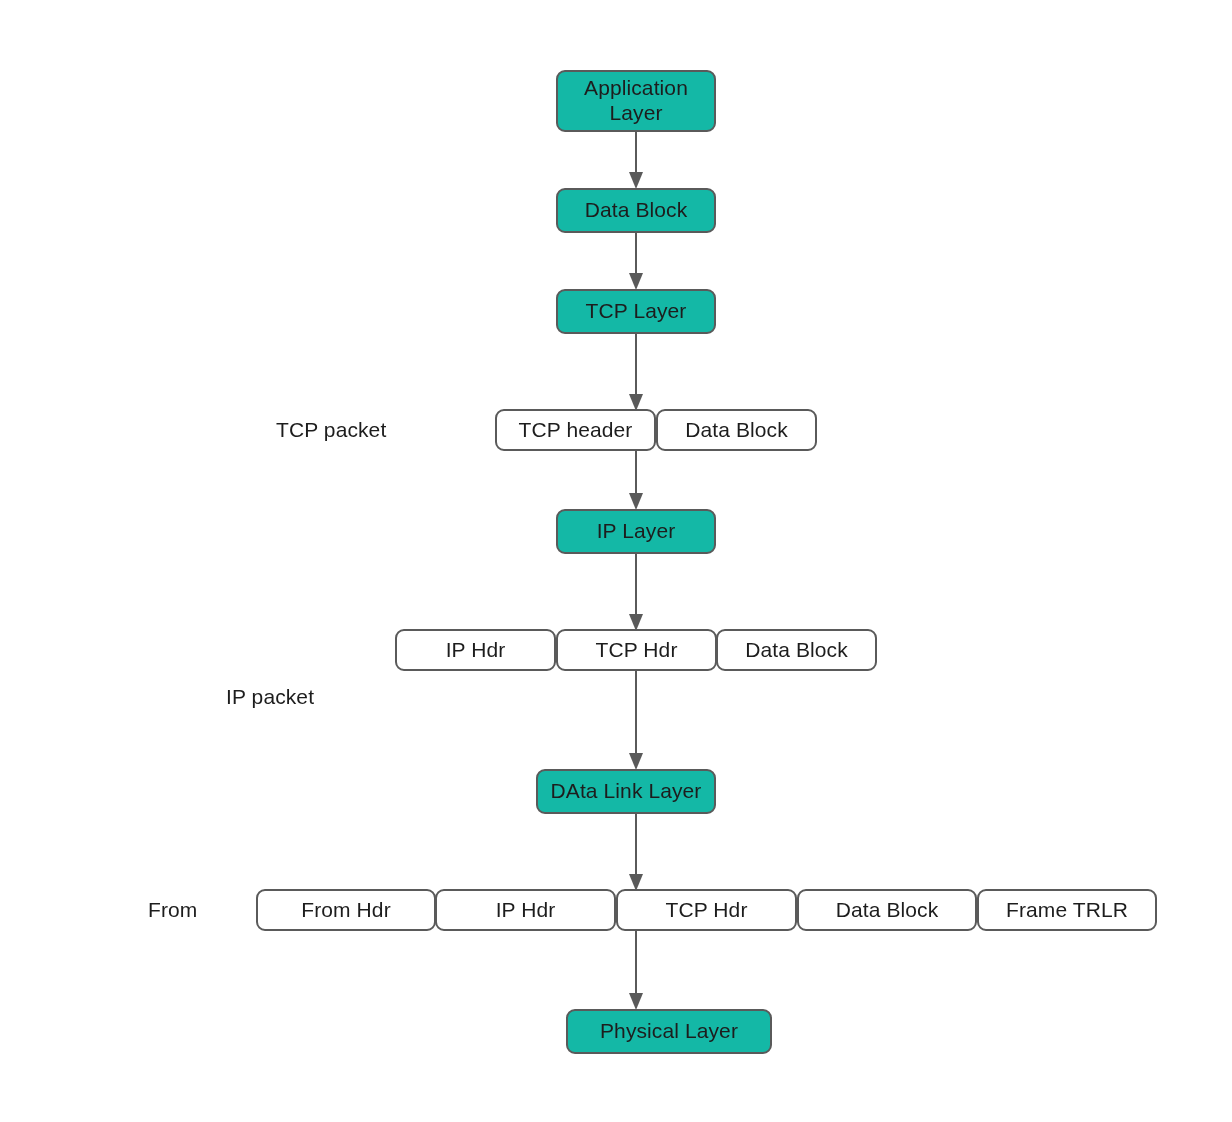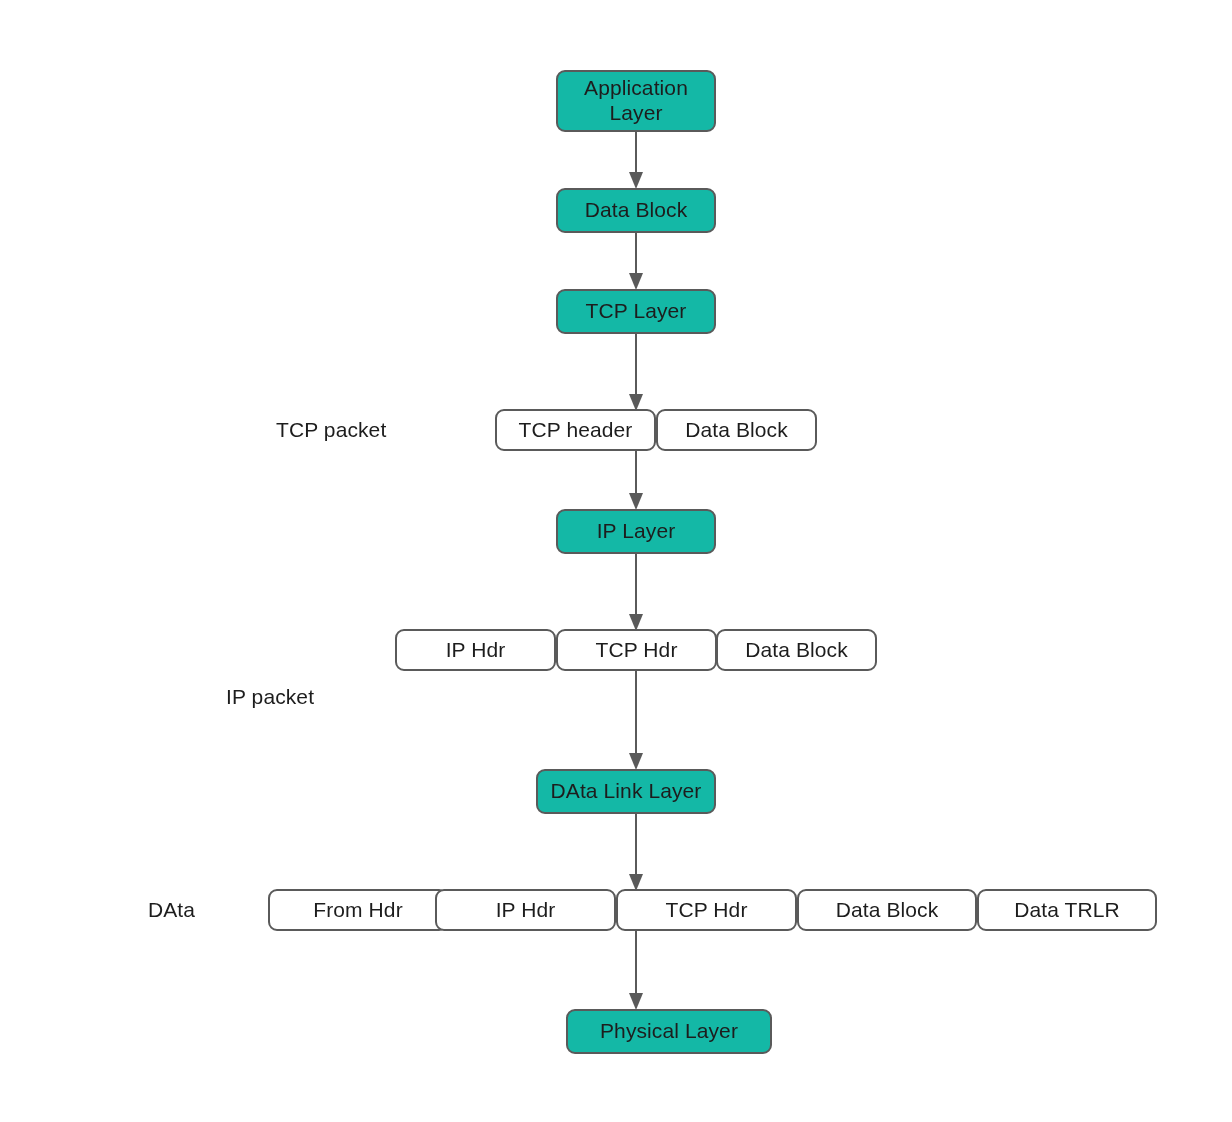--- a/index.html
+++ b/index.html
@@ -141,23 +141,23 @@
   </div>
 
   <div class="row-label" style="left:226px; top:638px; width:120px;margin-top:47px;">IP packet</div>
 
   <div class="seg-row" style="left:0px; top:629px; width:1232px;">
     <div class="seg" style="left:395px; width:161px;">IP Hdr</div>
     <div class="seg" style="left:556px; width:161px;">TCP Hdr</div>
     <div class="seg" style="left:716px; width:161px;">Data Block</div>
   </div>
 
-  <div class="row-label" style="left:148px; top:898px; width:80px;">DAta</div>
+  <div class="row-label" style="left:148px; top:898px; width:80px;">From</div>
 
   <div class="seg-row" style="left:0px; top:889px; width:1232px;">
-    <div class="seg" style="left:268px; width:180px;text-align:right;">From Hdr</div>
+    <div class="seg" style="left:256px; width:180px;text-align:right;">From Hdr</div>
     <div class="seg" style="left:435px; width:181px;">IP Hdr</div>
     <div class="seg" style="left:616px; width:181px;">TCP Hdr</div>
     <div class="seg" style="left:797px; width:180px;">Data Block</div>
-    <div class="seg" style="left:977px; width:180px;">Data TRLR</div>
+    <div class="seg" style="left:977px; width:180px;">Frame TRLR</div>
   </div>
 
 </div>
 
 </body></html>

